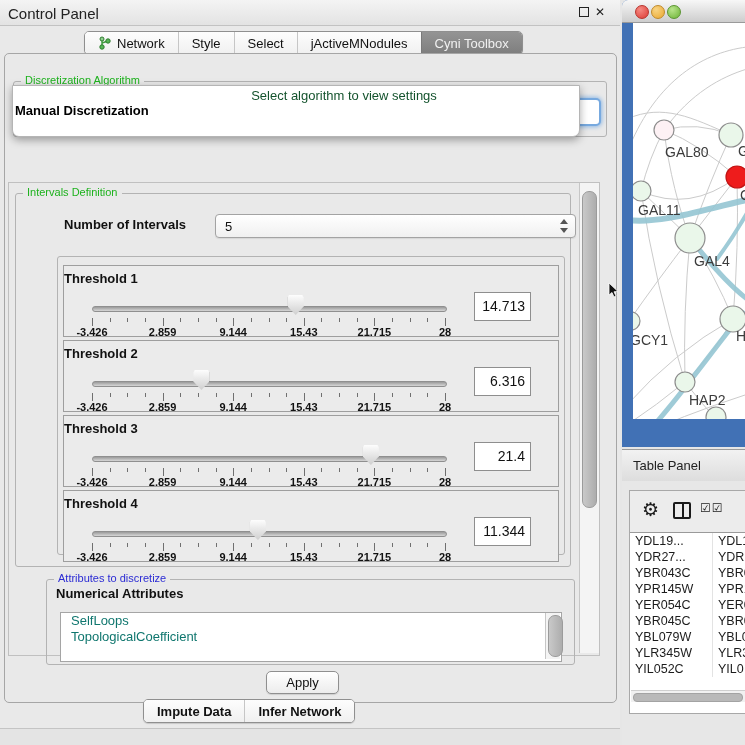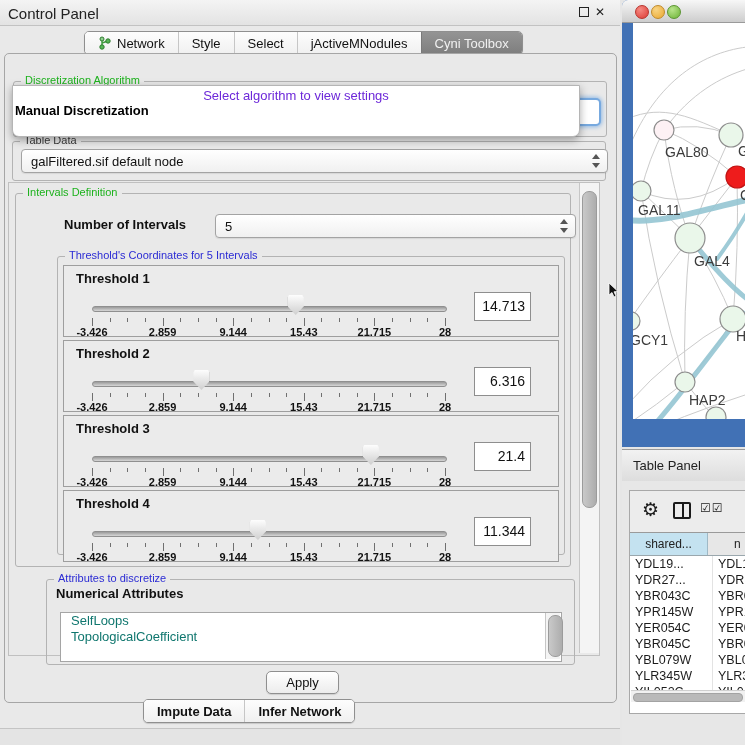--- a/index.html
+++ b/index.html
@@ -45,30 +45,30 @@
   .spinner{position:absolute;right:7px;top:4px;width:9px;height:14px;}
   .spinner:before,.spinner:after{content:"";position:absolute;left:1px;border-left:4px solid transparent;border-right:4px solid transparent;}
   .spinner:before{top:0;border-bottom:5px solid #555;}
   .spinner:after{bottom:0;border-top:5px solid #555;}
   
   #focus-combo{position:absolute;left:20px;top:98px;width:577px;height:24px;border-radius:5px;
     background:#fff;border:2px solid #77a9df;box-shadow:0 0 4px 1px #8fb8e4;}
   
   #algo-popup{position:absolute;left:12px;top:85px;width:566px;height:50px;background:#fff;
     border:1px solid #b5b5b5;border-radius:0 0 7px 7px;box-shadow:0 3px 8px rgba(0,0,0,.35);z-index:5;}
-  #algo-popup .hint{position:absolute;left:0;top:2px;width:100%;text-align:center;color:#6d28d9;font-size:13px;}
+  #algo-popup .hint{position:absolute;left:0;top:2px;width:100%;text-align:center;color:#14532d;font-size:13px;padding-left:48px;}
   #algo-popup .opt1{position:absolute;left:2px;top:17px;font-size:13px;font-weight:bold;color:#000;}
   #algo-popup .opt2{position:absolute;left:2px;top:33px;font-size:13px;color:#000;}
   
   #scrollpane{position:absolute;left:8px;top:182px;width:590px;height:472px;border:1px solid #c0c0c0;background:#e9e9e9;}
   .vscroll{position:absolute;background:#f4f4f4;border-left:1px solid #c6c6c6;}
   .vthumb{position:absolute;left:2px;width:13px;border-radius:7px;background:linear-gradient(90deg,#c9c9c9,#adadad);border:1px solid #9b9b9b;}
   
   .tbox{position:relative;width:494px;height:70px;border:1px solid #9e9e9e;background:#ebebeb;margin:0 0 3px 0;}
-  .tbox .tlab{position:absolute;left:12px;top:5px;font-size:13px;font-weight:bold;color:#111;}
+  .tbox .tlab{position:absolute;left:0;top:5px;font-size:13px;font-weight:bold;color:#111;}
   .track{position:absolute;left:28px;top:40px;width:353px;height:4px;border-radius:3px;
     background:linear-gradient(#9a9a9a,#d6d6d6);border:1px solid #8f8f8f;}
   .thumb{position:absolute;top:29px;width:16px;height:20px;
     clip-path:polygon(8% 0,92% 0,100% 12%,100% 58%,50% 100%,0 58%,0 12%);
     background:linear-gradient(#fdfdfd,#cfcfcf);filter:drop-shadow(0 0 1px #777);}
   .ticks{position:absolute;left:28px;top:52px;width:353px;height:8px;}
   .tick{position:absolute;top:0;width:1px;height:4px;background:#6f6f6f;}
   .tick.major{height:8px;}
   .ticklabels{position:absolute;left:28px;top:60px;width:353px;height:12px;}
   .tick-label{position:absolute;transform:translateX(-50%);font-size:11px;font-weight:bold;color:#111;white-space:nowrap;}
@@ -152,41 +152,33 @@
     </div>
   </div>
 
   <div id="focus-combo"></div>
 
   <div id="algo-popup">
     <div class="hint">Select algorithm to view settings</div>
     <div class="opt1">Manual Discretization</div>
   </div>
 
-  <div class="group" style="left:12px;top:141px;width:592px;height:38px;">
-    <span class="gtitle gray">Table Data</span>
-    <div class="combo" style="left:8px;top:7px;width:576px;">
-      <span>galFiltered.sif default node</span>
-      <span class="spinner"></span>
-    </div>
-  </div>
 
   <div id="scrollpane">
 
     <div class="group" style="left:6px;top:10px;width:554px;height:372px;">
       <span class="gtitle green">Intervals Definition</span>
 
       <span class="abs" style="left:48px;top:23px;font-size:13px;font-weight:bold;color:#111;">Number of Intervals</span>
       <div class="combo" style="left:199px;top:20px;width:350px;">
         <span>5</span>
         <span class="spinner"></span>
       </div>
 
       <div class="group" style="left:41px;top:62px;width:506px;height:297px;">
-        <span class="gtitle blue">Threshold's Coordinates for 5 Intervals</span>
         <div class="abs" style="left:5px;top:8px;">
   <div class="tbox">
     <span class="tlab">Threshold 1</span>
     <div class="track"></div>
     <div class="thumb" style="left: 223.681px;"></div>
     <div class="ticks">
                 <div class="tick major" style="left: 0%;"></div>
                 <div class="tick" style="left: 5%;"></div>
                 <div class="tick" style="left: 10%;"></div>
                 <div class="tick" style="left: 15%;"></div>
@@ -437,24 +429,20 @@
 
 <div id="tp-bar">
   <span>Table Panel</span>
 </div>
 <div id="tp-body">
   <div id="tp-inner">
     <span class="toolicon" style="left:12px;top:7px;font-size:19px;">⚙</span>
     <span class="toolicon" id="col-icon" style="left:43px;top:11px;"></span>
     <span class="toolicon" style="left:70px;top:10px;font-size:12px;letter-spacing:1px;">☑☑</span>
     <div id="tbl">
-      <div id="tbl-head">
-        <div class="hcell1">shared...</div>
-        <div class="hcell2">n</div>
-      </div>
       <div id="tbl-rows">
           <div class="trow">
             <div class="tcell1">YDL19...</div>
             <div class="tcell2">YDL1</div>
           </div>
           <div class="trow">
             <div class="tcell1">YDR27...</div>
             <div class="tcell2">YDR2</div>
           </div>
           <div class="trow">

